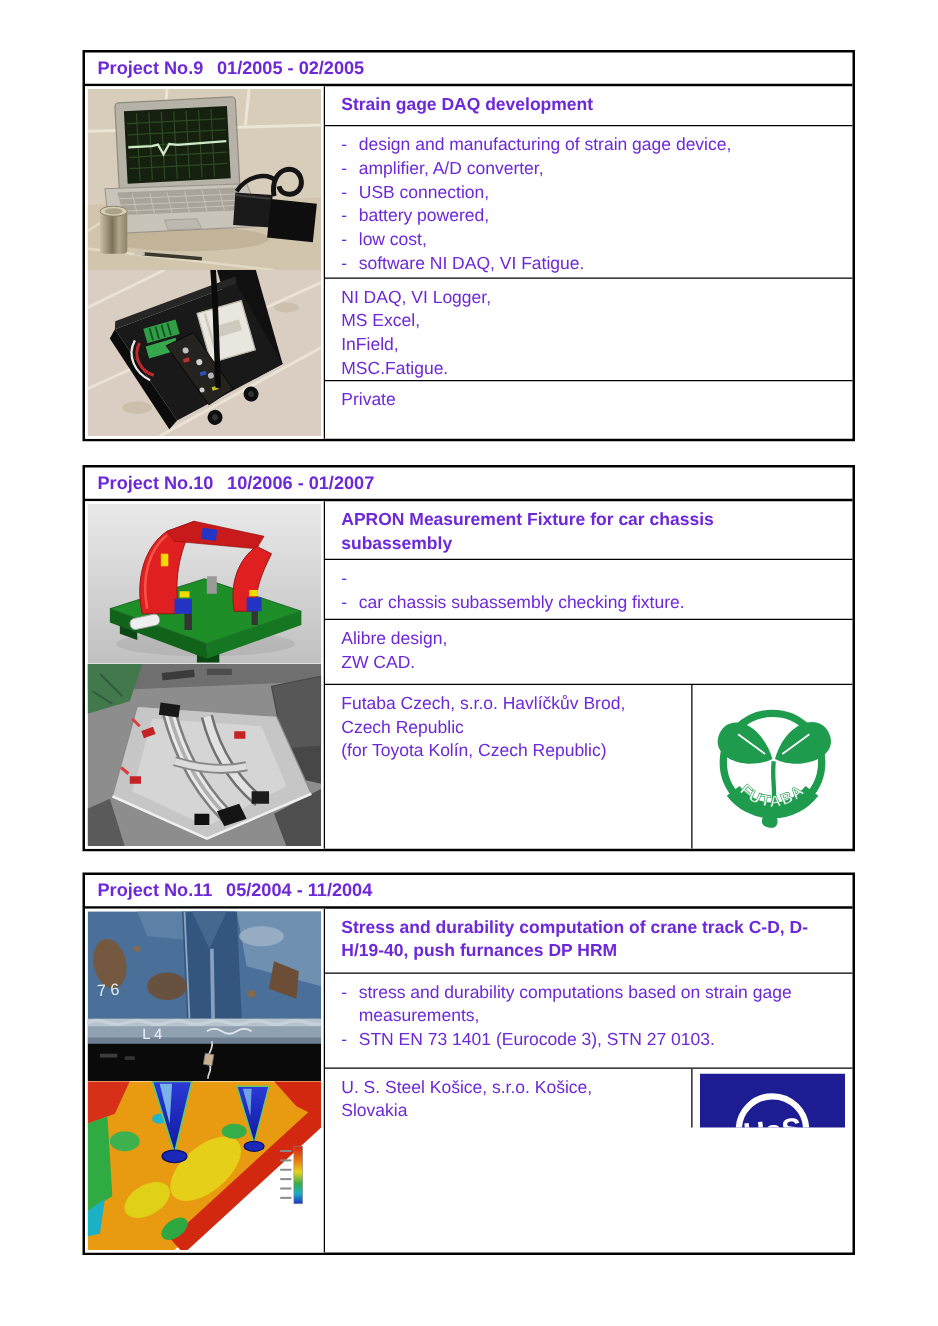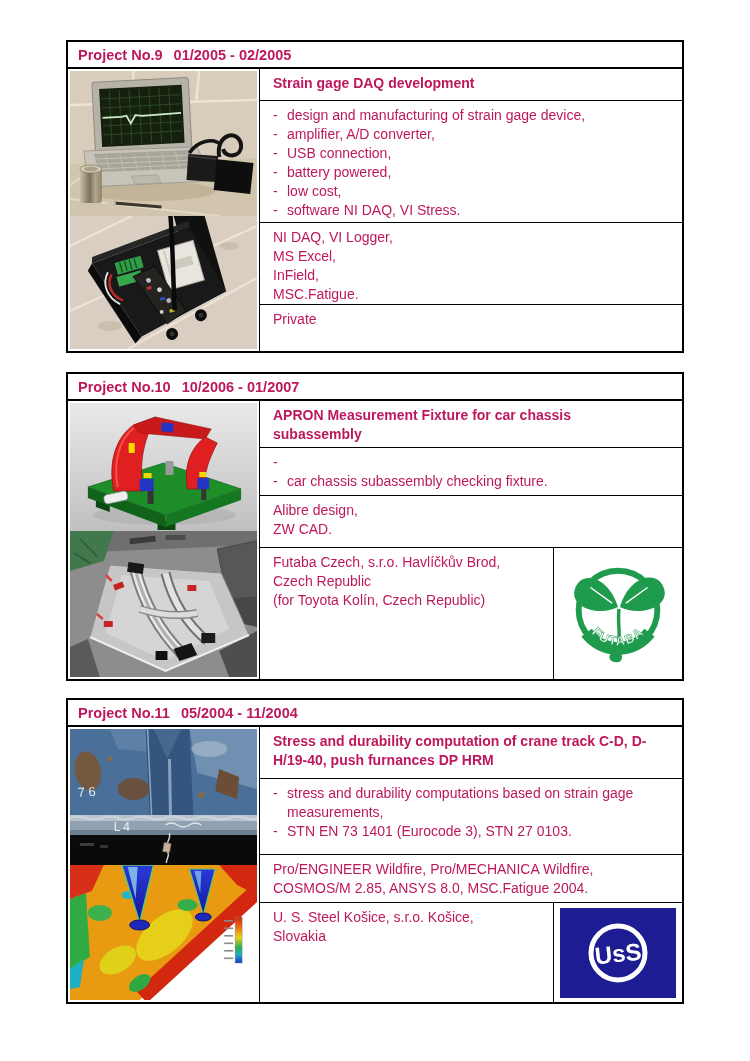--- a/index.html
+++ b/index.html
@@ -1,17 +1,17 @@
 <!DOCTYPE html>
 <html><head>
 <meta charset="utf-8">
 <style>
   html,body{margin:0;padding:0;background:#fff;}
   .page{position:relative;width:750px;height:1061px;background:#ffffff;
-        font-family:"Liberation Sans",sans-serif;color:#be185d;font-size:14px;overflow:hidden;}
+        font-family:"Liberation Sans",sans-serif;color:#6d28d9;font-size:14px;overflow:hidden;}
   .ptable{position:absolute;left:66px;width:618px;border:2px solid #000;background:#fff;box-sizing:border-box;}
   #t9 {top:40px;height:313px;}
   #t10{top:372px;height:309px;}
   #t11{top:698px;height:306px;}
   .thead{height:25px;border-bottom:2px solid #000;display:flex;align-items:center;gap:11px;
          padding-left:10px;font-weight:bold;font-size:14.5px;white-space:nowrap;}
   .tbody{display:grid;grid-template-columns:192px 1fr;}
   #t9  .tbody{grid-template-rows:31px 122px 82px auto;height:282px;}
   #t10 .tbody{grid-template-rows:46px 48px 52px auto;height:278px;}
   #t11 .tbody{grid-template-rows:51px 76px 48px auto;height:275px;}
@@ -135,21 +135,21 @@
         <div class="bullet">
             <span class="dash">-</span>
             <span>battery powered,</span>
           </div>
         <div class="bullet">
             <span class="dash">-</span>
             <span>low cost,</span>
           </div>
         <div class="bullet">
             <span class="dash">-</span>
-            <span>software NI DAQ, VI Stress.</span>
+            <span>software NI DAQ, VI Fatigue.</span>
           </div>
       </div>
       <div class="cell">
         <div>NI DAQ, VI Logger,</div>
         <div>MS Excel,</div>
         <div>InField,</div>
         <div>MSC.Fatigue.</div>
       </div>
       <div class="cell">
         <div>Private</div>
@@ -361,24 +361,20 @@
           <div class="bullet">
               <span class="dash">-</span>
               <span>stress and durability computations based on strain gage measurements,</span>
             </div>
           <div class="bullet">
               <span class="dash">-</span>
               <span>STN EN 73 1401 (Eurocode 3), STN 27 0103.</span>
             </div>
         </div>
       </div>
-      <div class="cell">
-        <div>Pro/ENGINEER Wildfire, Pro/MECHANICA Wildfire,</div>
-        <div>COSMOS/M 2.85, ANSYS 8.0, MSC.Fatigue 2004.</div>
-      </div>
       <div class="cell rclient">
         <div class="ctext">
           <div>U. S. Steel Košice, s.r.o. Košice,</div>
           <div>Slovakia</div>
         </div>
         <div class="clogo">
           <svg width="122" height="94" viewBox="0 0 122 94">
             <rect x="3" y="2" width="116" height="90" fill="#1d1c92"></rect>
             <circle cx="61" cy="47" r="27" fill="none" stroke="#ffffff" stroke-width="5"></circle>
             <text x="61" y="56" text-anchor="middle" font-size="24" font-weight="bold" fill="#ffffff" font-family="Liberation Sans, sans-serif" transform="rotate(-6 61 47)">UsS</text>

